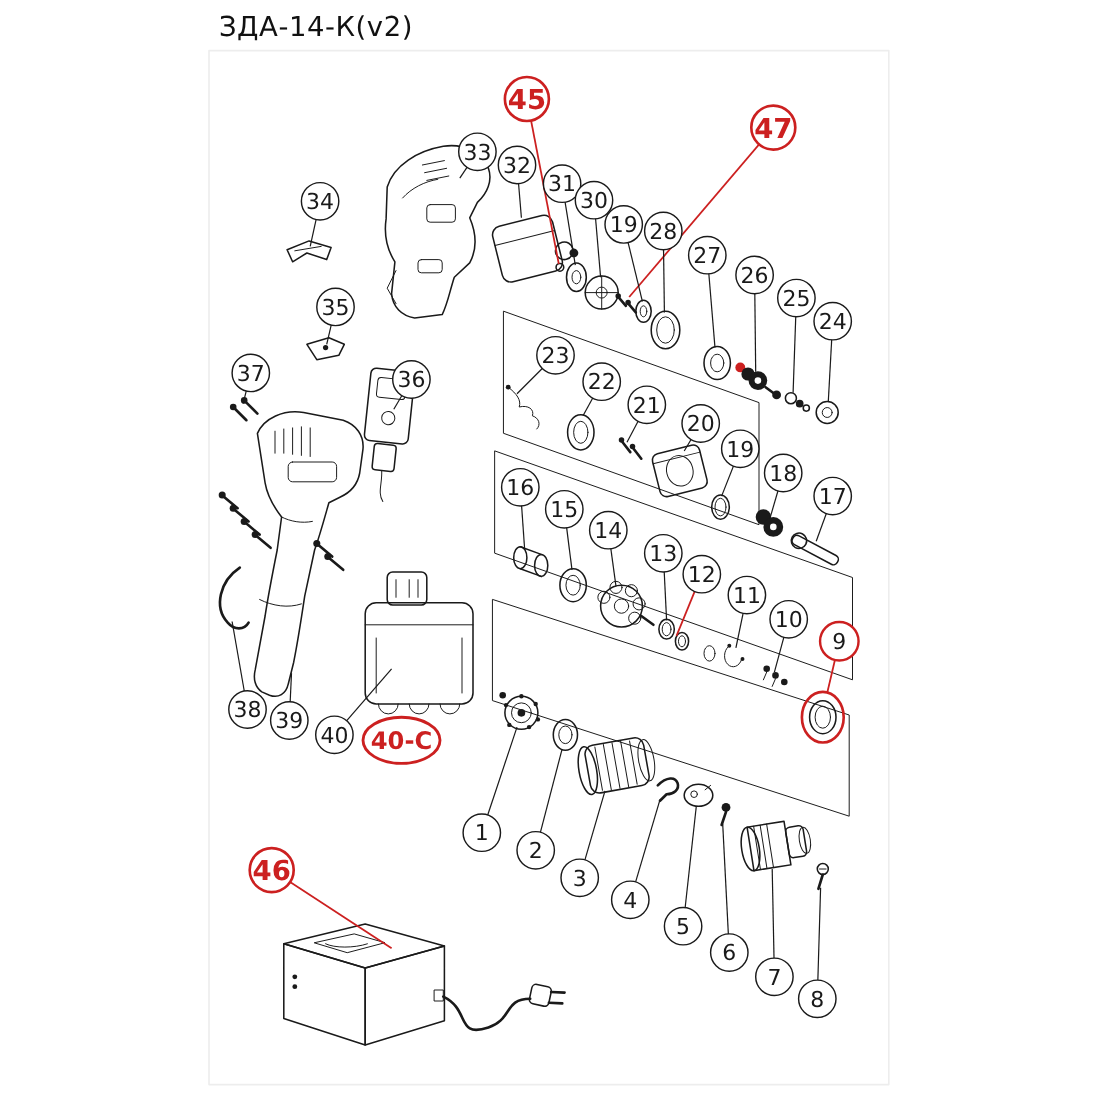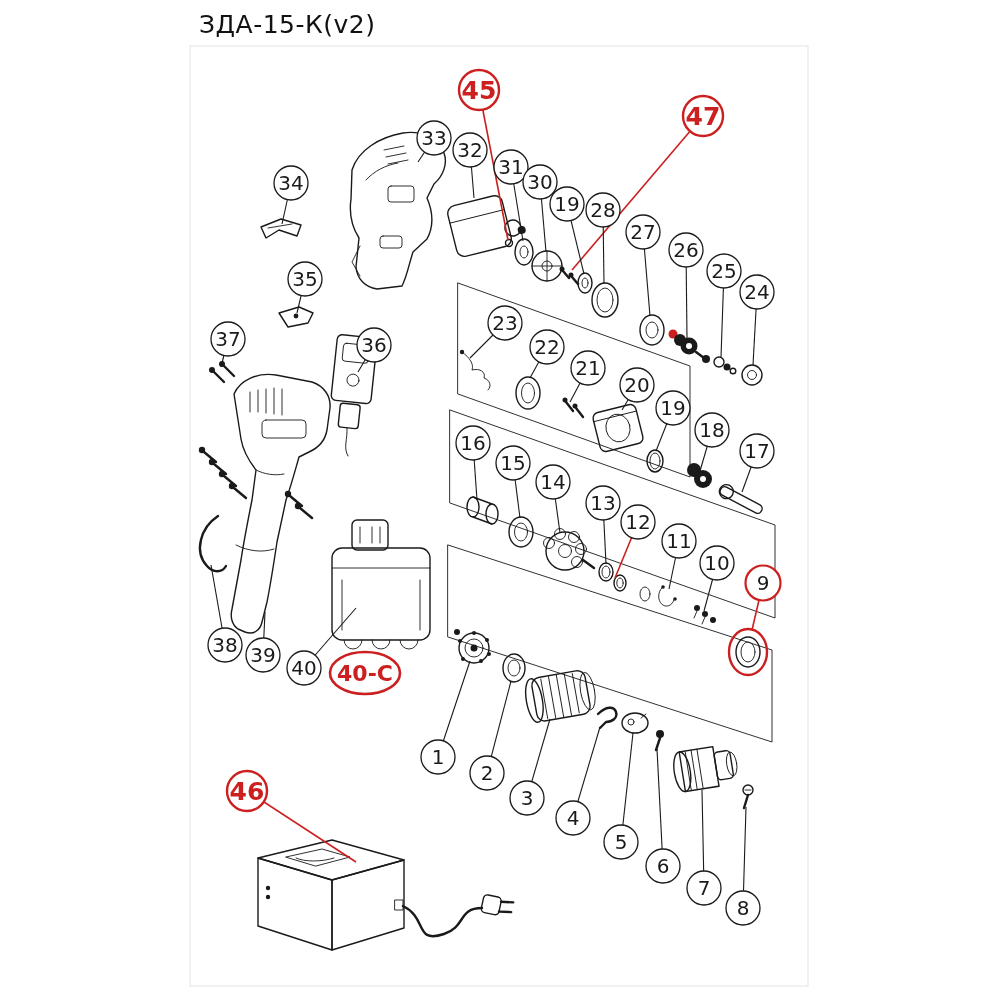--- a/index.html
+++ b/index.html
@@ -27,21 +27,21 @@
   .balloon-text.red{font:bold 25px "DejaVu Sans", sans-serif;fill:#cc2020;}
   .balloon-text.red-circle{font:20px "DejaVu Sans", sans-serif;fill:#1a1a1a;}
   .balloon-text.red-oval{font:bold 22px "DejaVu Sans", sans-serif;fill:#cc2020;}
   .leader{stroke:#1a1a1a;stroke-width:1.1;fill:none;}
   .leader.red{stroke:#cc2020;stroke-width:1.6;}
 </style>
 </head>
 <body>
 
 <div class="page">
-  <div class="title">ЗДА-15-К(v2)</div>
+  <div class="title">ЗДА-14-К(v2)</div>
 
   <svg class="diagram" viewBox="0 0 996 996">
 
     <g class="art">
       <rect x="190" y="46" width="618" height="940" class="page-edge"></rect>
 
       <polygon points="458,283 690,366 690,477 458,394" class="thin"></polygon>
       <polygon points="450,410 775,525 775,618 450,503" class="thin"></polygon>
       <polygon points="448,545 772,650 772,742 448,637" class="thin"></polygon>
 

